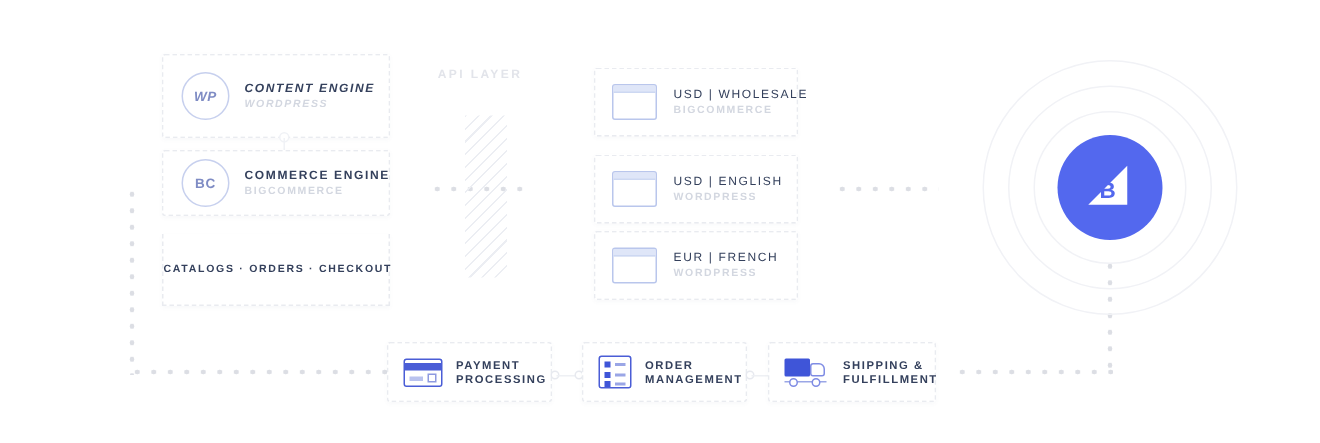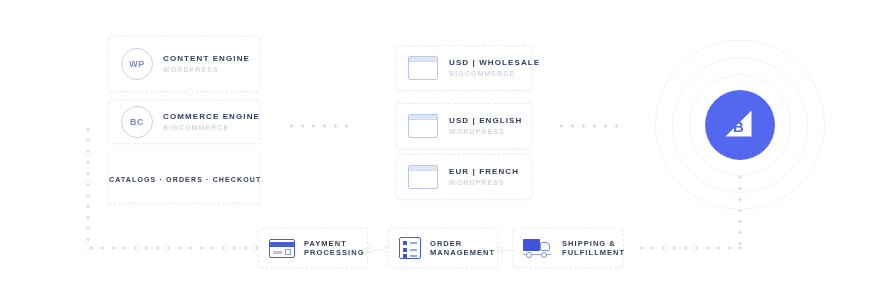--- a/index.html
+++ b/index.html
@@ -18,21 +18,21 @@
     border:1px dashed #e9ebf0;
     border-radius:2px;
     box-sizing:border-box;
     box-shadow:0 1px 3px rgba(100,110,140,.045);
   }
   .card-row{display:flex;align-items:center;height:100%;}
 
   
   #left-stack{position:absolute;left:108px;top:36px;width:152px;height:168px;}
   .engine-card{position:absolute;left:0;width:152px;height:56px;}
-  #content-engine-card{top:0;}
+  #content-engine-card{top:0;font-style:italic;}
   #commerce-engine-card{top:64px;height:44px;}
   #capabilities-card{position:absolute;left:0;top:120px;width:152px;height:48px;
     border:1px dashed #e9ebf0;border-top:none;background:#fff;box-sizing:border-box;
     box-shadow:0 1px 3px rgba(100,110,140,.045);}
 
   .badge{
     width:30px;height:30px;border-radius:50%;
     border:1px solid #c7d0ee;
     display:flex;align-items:center;justify-content:center;
     font-size:9px;font-weight:700;letter-spacing:.5px;
@@ -84,21 +84,21 @@
   .window-icon{
     position:relative;width:30px;height:24px;flex:0 0 auto;margin-left:11px;
     border:1px solid #b9c6ec;border-radius:2px;box-sizing:border-box;background:#fff;
   }
   .window-icon .bar{
     position:absolute;left:0;right:0;top:0;height:4px;
     background:#dfe6f8;border-bottom:1px solid #cdd8f2;
   }
   .sf-text{margin-left:11px;line-height:1.15;}
   .sf-title{
-    font-size:8px;font-weight:700;letter-spacing:1.1px;
+    font-size:8px;font-weight:400;letter-spacing:1.1px;
     color:#34405c;text-transform:uppercase;white-space:nowrap;
   }
   .sf-sub{
     font-size:7px;font-weight:700;letter-spacing:1.1px;
     color:#d3d7e0;text-transform:uppercase;margin-top:3px;white-space:nowrap;
   }
 
   
   .ops-card{top:228px;height:40px;}
   #ops-0{left:258px;width:110px;}
@@ -211,20 +211,24 @@
           <div class="engine-sub">BIGCOMMERCE</div>
         </div>
       </div>
     </div>
 
     <div id="capabilities-card">
       <div id="capabilities-label">CATALOGS · ORDERS · CHECKOUT</div>
     </div>
   </div>
 
+  <div id="api-layer">
+    <div id="api-layer-label">API LAYER</div>
+    <div id="api-hatch"></div>
+  </div>
 
   <div class="card storefront-card" id="storefront-0">
     <div class="card-row">
       <div class="window-icon">
         <div class="bar"></div>
       </div>
       <div class="sf-text">
         <div class="sf-title">USD | WHOLESALE</div>
         <div class="sf-sub">BIGCOMMERCE</div>
       </div>

